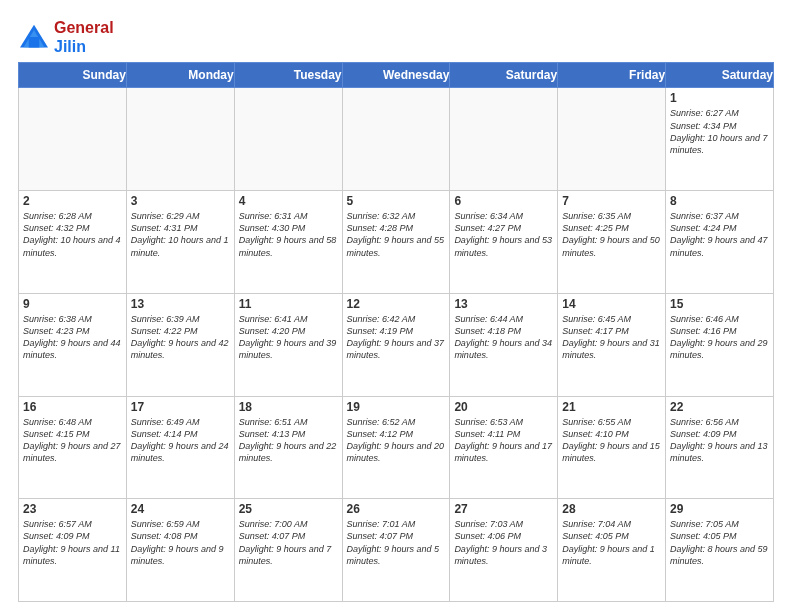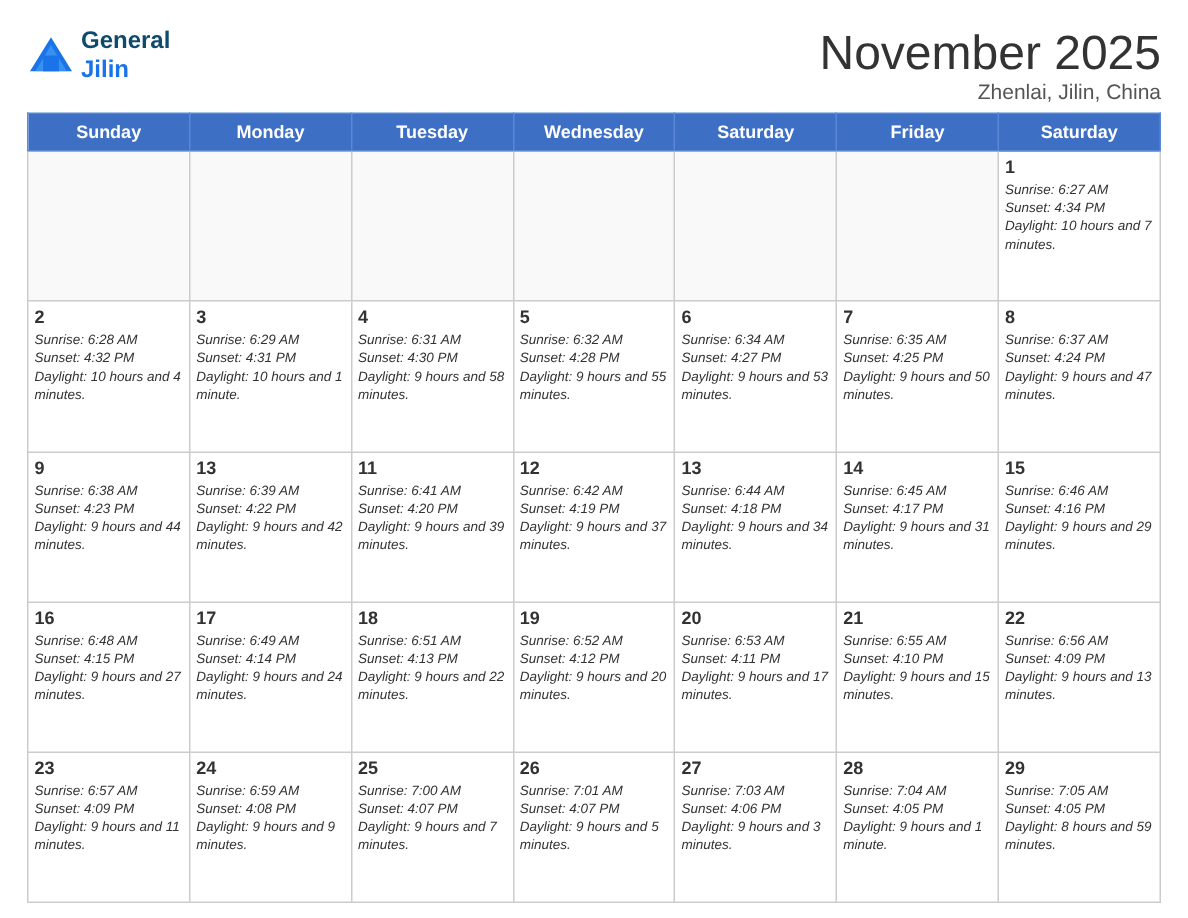--- a/index.html
+++ b/index.html
@@ -50,22 +50,22 @@
       border: 1px solid #ccc;
       border-collapse: collapse;
       width: 100%;
       table-layout: fixed;
     }
     .calendar th {
       background: #3d6fc4;
       color: #fff;
       font-size: 12px;
       font-weight: bold;
-      padding: 5px 12px;
-      text-align: center;
+      padding: 5px 0;
+      text-align: right;
       border: 1px solid #5a88d4;
     }
     .calendar td {
       border: 1px solid #ccc;
       vertical-align: top;
       padding: 3px 4px;
       font-size: 9.5px;
       color: #333;
       height: 78px;
     }
@@ -94,27 +94,23 @@
 
 <div class="page">
   <div class="header">
     <div class="logo">
       <svg class="logo-blue-shape" viewBox="0 0 36 32">
         <polygon points="18,2 34,28 2,28" fill="#1a73e8"></polygon>
         <polygon points="18,8 30,28 6,28" fill="#4da3f5" opacity="0.6"></polygon>
         <rect x="12" y="16" width="12" height="12" fill="#1a73e8"></rect>
       </svg>
       <div>
-        <div style="font-size:16px; color:#0c4a6e; font-weight:bold; line-height:1.2;">General</div>
+        <div style="font-size:16px; color:#b91c1c; font-weight:bold; line-height:1.2;">General</div>
         <div style="font-size:16px; color:#1a73e8; font-weight:bold; line-height:1.2;">Jilin</div>
       </div>
-    </div>
-    <div class="title-block">
-      <div class="month-title">November 2025</div>
-      <div class="subtitle">Zhenlai, Jilin, China</div>
     </div>
   </div>
 
   <table class="calendar">
     <thead>
       <tr>
         <th>Sunday</th>
         <th>Monday</th>
         <th>Tuesday</th>
         <th>Wednesday</th>

